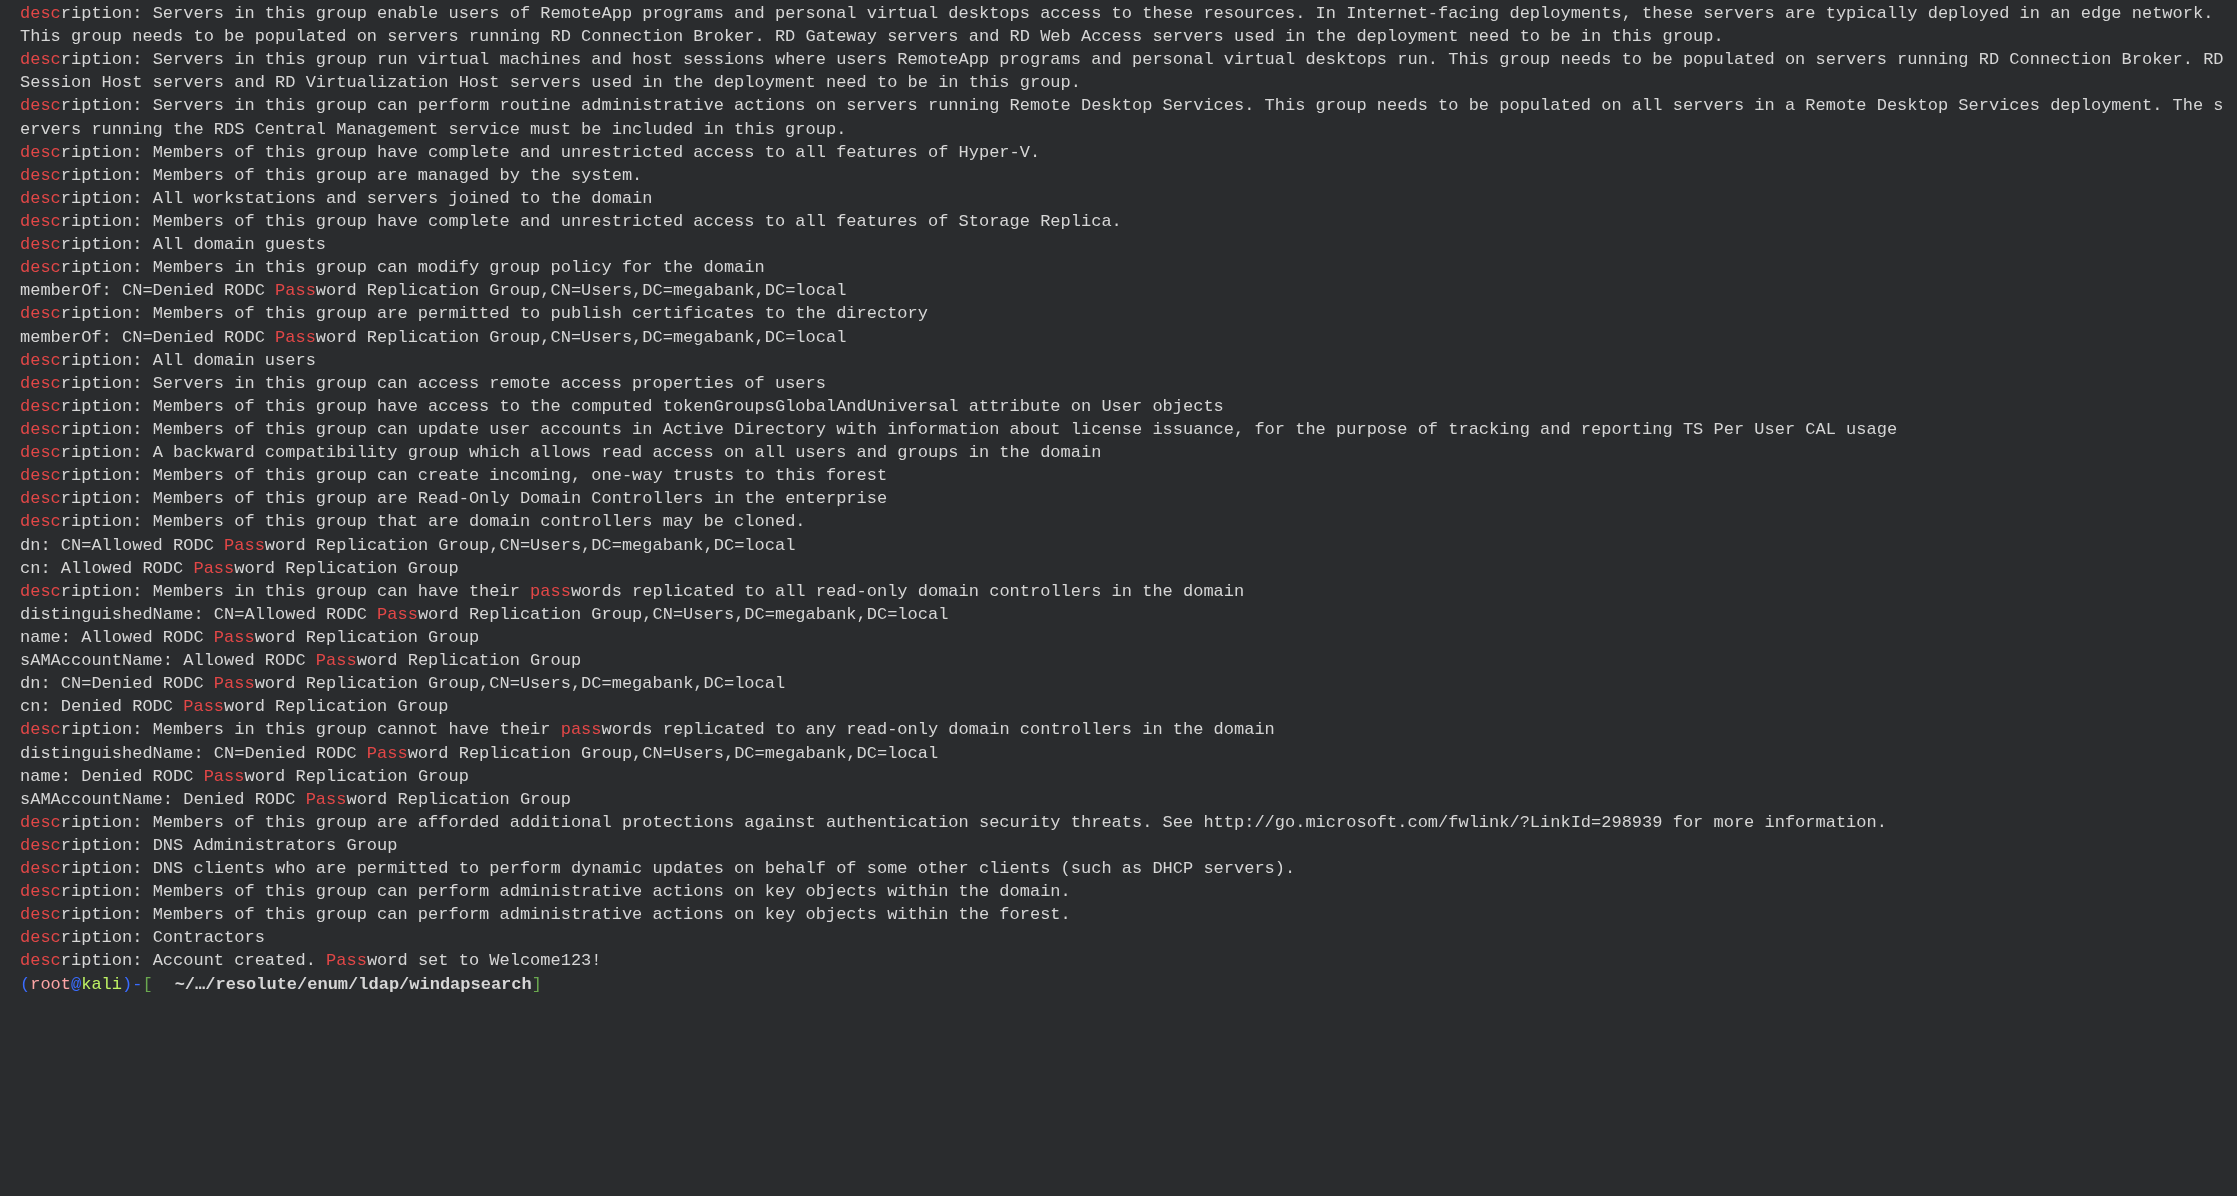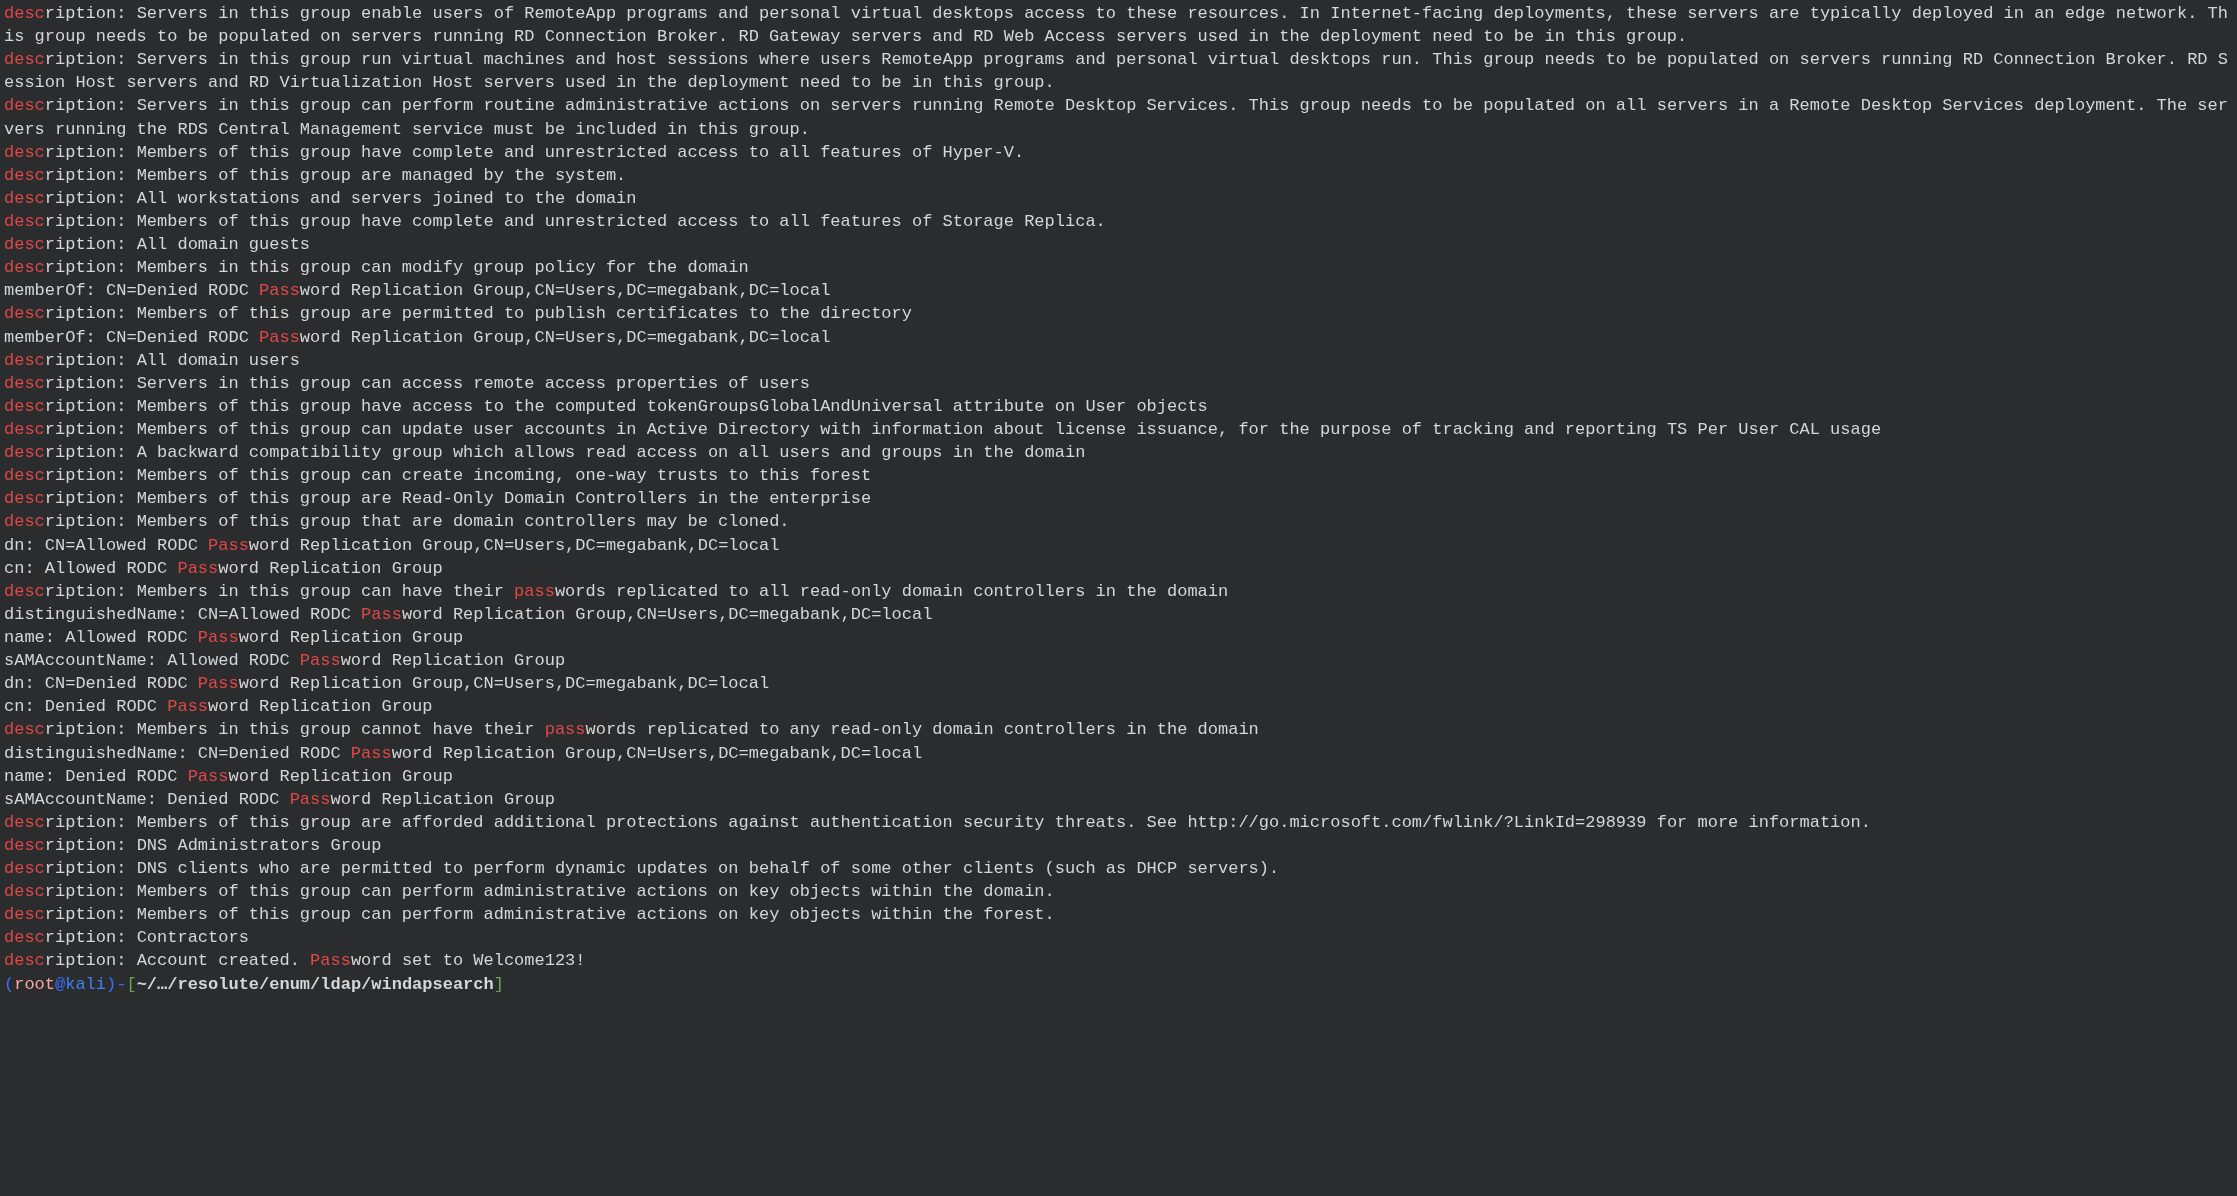--- a/index.html
+++ b/index.html
@@ -5,30 +5,30 @@
   html, body {
     margin: 0;
     padding: 0;
     background: #2a2c2e;
     color: #d6d6d6;
     font-family: "Menlo", "Consolas", "Liberation Mono", monospace;
     font-size: 17px;
     line-height: 1.36;
   }
   #terminal {
-    padding: 2px 4px 4px 4px;
+    padding: 2px 4px 4px 20px;
     white-space: pre-wrap;
     word-break: break-all;
   }
   .line { display: block; }
   span.seg { white-space: pre-wrap; }
   .hl-red   { color: #e24747; }           
   .c-white  { color: #d6d6d6; }
   .c-blue   { color: #3a6cff; }           
   .c-red    { color: #fca5a5; }           
-  .c-cyan   { color: #3b82f6; }           
-  .c-path   { color: #d6d6d6; font-weight: bold; }
+  .c-cyan   { color: #bef264; }           
+  .c-path   { color: #d6d6d6; font-weight: bold; margin-left: 22px; }
   .c-prompt-brkt { color: #6aa84f; }      
 </style>
 </head>
 <body>
 
 <div id="terminal"><span class="line"><span class="seg hl-red">desc</span><span class="seg c-white">ription: Servers in this group enable users of RemoteApp programs and personal virtual desktops access to these resources. In Internet-facing deployments, these servers are typically deployed in an edge network. This group needs to be populated on servers running RD Connection Broker. RD Gateway servers and RD Web Access servers used in the deployment need to be in this group.</span></span><span class="line"><span class="seg hl-red">desc</span><span class="seg c-white">ription: Servers in this group run virtual machines and host sessions where users RemoteApp programs and personal virtual desktops run. This group needs to be populated on servers running RD Connection Broker. RD Session Host servers and RD Virtualization Host servers used in the deployment need to be in this group.</span></span><span class="line"><span class="seg hl-red">desc</span><span class="seg c-white">ription: Servers in this group can perform routine administrative actions on servers running Remote Desktop Services. This group needs to be populated on all servers in a Remote Desktop Services deployment. The servers running the RDS Central Management service must be included in this group.</span></span><span class="line"><span class="seg hl-red">desc</span><span class="seg c-white">ription: Members of this group have complete and unrestricted access to all features of Hyper-V.</span></span><span class="line"><span class="seg hl-red">desc</span><span class="seg c-white">ription: Members of this group are managed by the system.</span></span><span class="line"><span class="seg hl-red">desc</span><span class="seg c-white">ription: All workstations and servers joined to the domain</span></span><span class="line"><span class="seg hl-red">desc</span><span class="seg c-white">ription: Members of this group have complete and unrestricted access to all features of Storage Replica.</span></span><span class="line"><span class="seg hl-red">desc</span><span class="seg c-white">ription: All domain guests</span></span><span class="line"><span class="seg hl-red">desc</span><span class="seg c-white">ription: Members in this group can modify group policy for the domain</span></span><span class="line"><span class="seg c-white">memberOf: CN=Denied RODC </span><span class="seg hl-red">Pass</span><span class="seg c-white">word Replication Group,CN=Users,DC=megabank,DC=local</span></span><span class="line"><span class="seg hl-red">desc</span><span class="seg c-white">ription: Members of this group are permitted to publish certificates to the directory</span></span><span class="line"><span class="seg c-white">memberOf: CN=Denied RODC </span><span class="seg hl-red">Pass</span><span class="seg c-white">word Replication Group,CN=Users,DC=megabank,DC=local</span></span><span class="line"><span class="seg hl-red">desc</span><span class="seg c-white">ription: All domain users</span></span><span class="line"><span class="seg hl-red">desc</span><span class="seg c-white">ription: Servers in this group can access remote access properties of users</span></span><span class="line"><span class="seg hl-red">desc</span><span class="seg c-white">ription: Members of this group have access to the computed tokenGroupsGlobalAndUniversal attribute on User objects</span></span><span class="line"><span class="seg hl-red">desc</span><span class="seg c-white">ription: Members of this group can update user accounts in Active Directory with information about license issuance, for the purpose of tracking and reporting TS Per User CAL usage</span></span><span class="line"><span class="seg hl-red">desc</span><span class="seg c-white">ription: A backward compatibility group which allows read access on all users and groups in the domain</span></span><span class="line"><span class="seg hl-red">desc</span><span class="seg c-white">ription: Members of this group can create incoming, one-way trusts to this forest</span></span><span class="line"><span class="seg hl-red">desc</span><span class="seg c-white">ription: Members of this group are Read-Only Domain Controllers in the enterprise</span></span><span class="line"><span class="seg hl-red">desc</span><span class="seg c-white">ription: Members of this group that are domain controllers may be cloned.</span></span><span class="line"><span class="seg c-white">dn: CN=Allowed RODC </span><span class="seg hl-red">Pass</span><span class="seg c-white">word Replication Group,CN=Users,DC=megabank,DC=local</span></span><span class="line"><span class="seg c-white">cn: Allowed RODC </span><span class="seg hl-red">Pass</span><span class="seg c-white">word Replication Group</span></span><span class="line"><span class="seg hl-red">desc</span><span class="seg c-white">ription: Members in this group can have their </span><span class="seg hl-red">pass</span><span class="seg c-white">words replicated to all read-only domain controllers in the domain</span></span><span class="line"><span class="seg c-white">distinguishedName: CN=Allowed RODC </span><span class="seg hl-red">Pass</span><span class="seg c-white">word Replication Group,CN=Users,DC=megabank,DC=local</span></span><span class="line"><span class="seg c-white">name: Allowed RODC </span><span class="seg hl-red">Pass</span><span class="seg c-white">word Replication Group</span></span><span class="line"><span class="seg c-white">sAMAccountName: Allowed RODC </span><span class="seg hl-red">Pass</span><span class="seg c-white">word Replication Group</span></span><span class="line"><span class="seg c-white">dn: CN=Denied RODC </span><span class="seg hl-red">Pass</span><span class="seg c-white">word Replication Group,CN=Users,DC=megabank,DC=local</span></span><span class="line"><span class="seg c-white">cn: Denied RODC </span><span class="seg hl-red">Pass</span><span class="seg c-white">word Replication Group</span></span><span class="line"><span class="seg hl-red">desc</span><span class="seg c-white">ription: Members in this group cannot have their </span><span class="seg hl-red">pass</span><span class="seg c-white">words replicated to any read-only domain controllers in the domain</span></span><span class="line"><span class="seg c-white">distinguishedName: CN=Denied RODC </span><span class="seg hl-red">Pass</span><span class="seg c-white">word Replication Group,CN=Users,DC=megabank,DC=local</span></span><span class="line"><span class="seg c-white">name: Denied RODC </span><span class="seg hl-red">Pass</span><span class="seg c-white">word Replication Group</span></span><span class="line"><span class="seg c-white">sAMAccountName: Denied RODC </span><span class="seg hl-red">Pass</span><span class="seg c-white">word Replication Group</span></span><span class="line"><span class="seg hl-red">desc</span><span class="seg c-white">ription: Members of this group are afforded additional protections against authentication security threats. See http://go.microsoft.com/fwlink/?LinkId=298939 for more information.</span></span><span class="line"><span class="seg hl-red">desc</span><span class="seg c-white">ription: DNS Administrators Group</span></span><span class="line"><span class="seg hl-red">desc</span><span class="seg c-white">ription: DNS clients who are permitted to perform dynamic updates on behalf of some other clients (such as DHCP servers).</span></span><span class="line"><span class="seg hl-red">desc</span><span class="seg c-white">ription: Members of this group can perform administrative actions on key objects within the domain.</span></span><span class="line"><span class="seg hl-red">desc</span><span class="seg c-white">ription: Members of this group can perform administrative actions on key objects within the forest.</span></span><span class="line"><span class="seg hl-red">desc</span><span class="seg c-white">ription: Contractors</span></span><span class="line"><span class="seg hl-red">desc</span><span class="seg c-white">ription: Account created. </span><span class="seg hl-red">Pass</span><span class="seg c-white">word set to Welcome123!</span></span><span class="line"><span class="seg c-blue">(</span><span class="seg c-red">root</span><span class="seg c-blue">@</span><span class="seg c-cyan">kali</span><span class="seg c-blue">)</span><span class="seg c-blue">-</span><span class="seg c-prompt-brkt">[</span><span class="seg c-path">~/…/resolute/enum/ldap/windapsearch</span><span class="seg c-prompt-brkt">]</span></span></div>
 
 </body></html>

